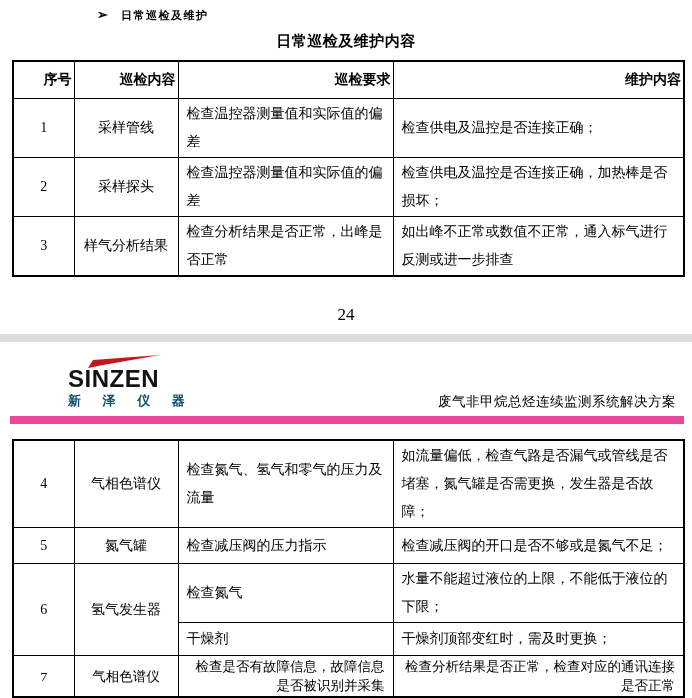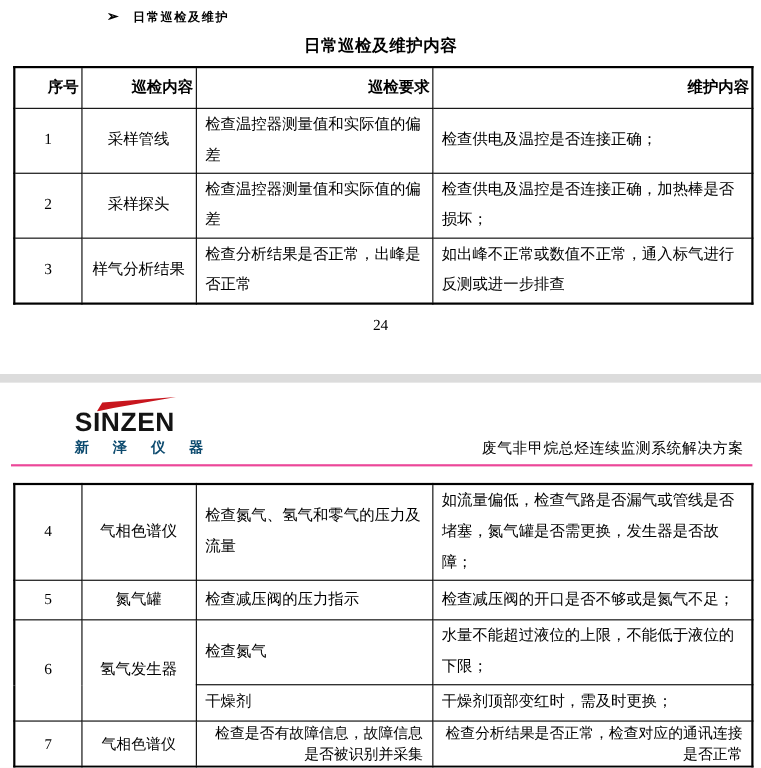--- a/index.html
+++ b/index.html
@@ -45,27 +45,27 @@
   table.insp td {
     border:1px solid #000; font-size:14px; line-height:28px;
     padding:1px 8px; vertical-align:middle; text-align:left;
   }
   table.insp td.num, table.insp td.item { text-align:center; padding:1px 2px; }
   tr.h54 { height:54px; } tr.h55 { height:55px; }
   tr.h62 { height:62px; } tr.h36 { height:36px; }
   tr.h33 { height:33px; }
   tr.tight td { line-height:19px; font-size:13.5px;text-align:right; }
 
-  .page-number { text-align:center; font-size:14px; margin-top:12px; }
+  .page-number { text-align:center; font-size:17px; margin-top:28px; }
 
   
   .page2-header {
     position:relative; height:74px;
     margin:0 8px 0 10px;
-    border-bottom:2px solid #ec4899;
+    border-bottom:8px solid #ec4899;
   }
   .logo { position:absolute; left:58px; top:13px; width:110px; }
   .logo-swoosh { display:block; margin-left:20px; width:72px; height:13px; }
   .logo-en {
     font-family:"Liberation Sans", sans-serif; font-weight:bold;
     font-size:24px; line-height:22px; color:#141414; letter-spacing:0.5px;
   }
   .logo-cn {
     font-family:"Liberation Sans", sans-serif; font-weight:bold;
     font-size:13px; letter-spacing:9px; margin-top:2px; color:#0c4a6e; white-space:nowrap;

